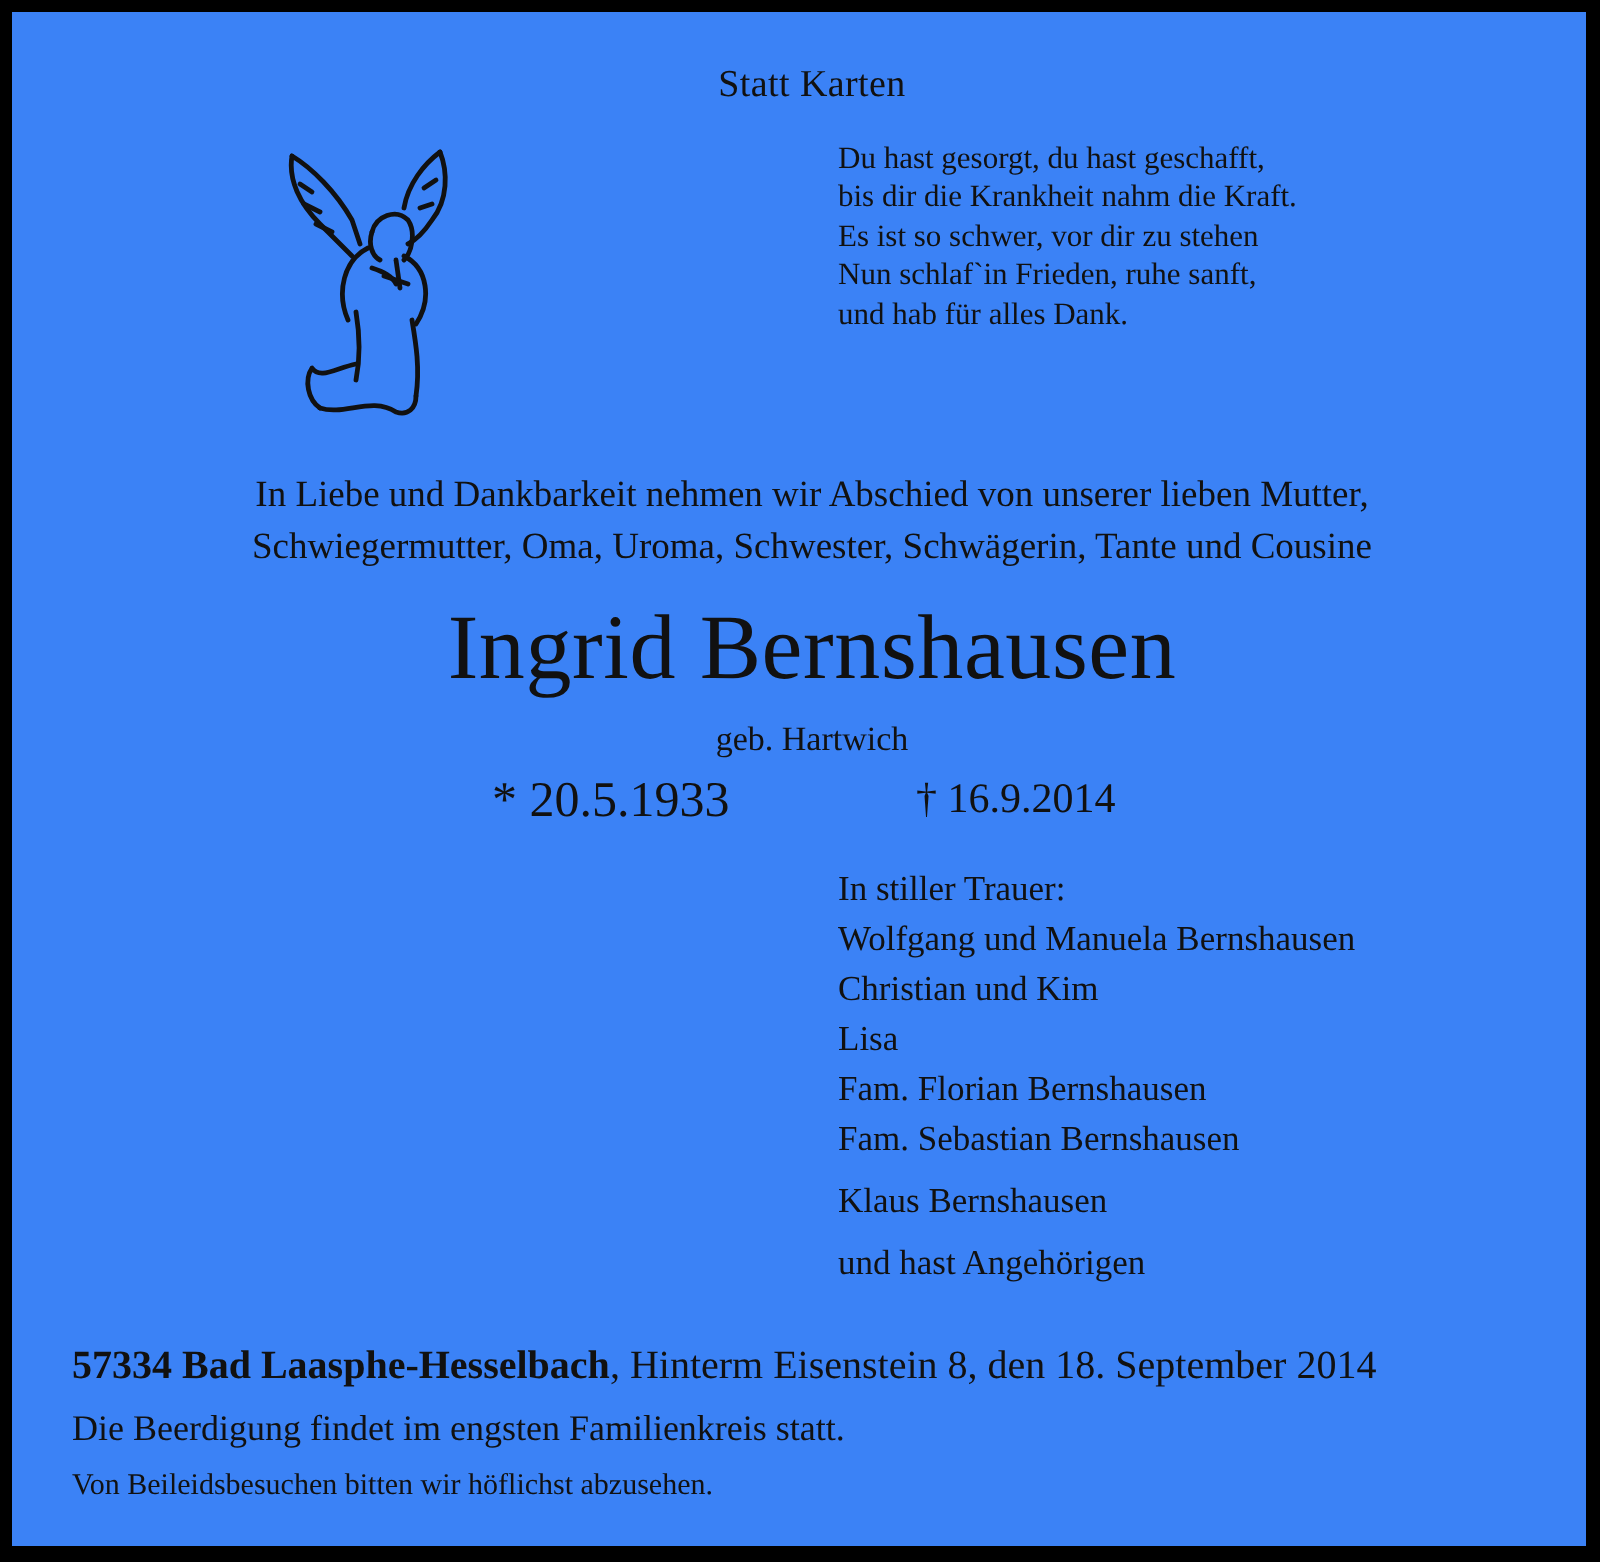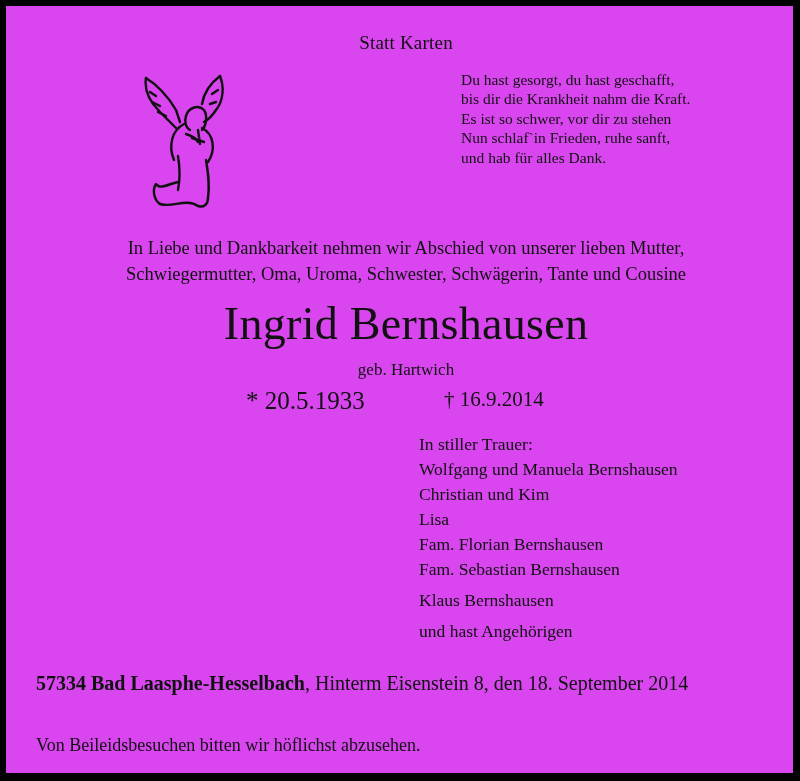--- a/index.html
+++ b/index.html
@@ -19,40 +19,40 @@
       position: absolute;
       left: 0;
       top: 0;
       width: 800px;
       height: 781px;
       box-sizing: border-box;
       border-top: 6px solid #000;
       border-left: 6px solid #000;
       border-right: 7px solid #000;
       border-bottom: 8px solid #000;
-      background: #d946ef;
+      background: #3b82f6;
     }
     .abs { position: absolute; white-space: nowrap; }
 
     .header-title {
       left: 0; width: 800px; top: 26px;
       text-align: center;
       font-size: 19px;
       letter-spacing: 0.2px;
     }
     .angel {
       left: 136px; top: 66px;
       width: 90px; height: 140px;
     }
     .poem {
       left: 413px; top: 64px;
       font-size: 15.5px;
       line-height: 19.4px;
     }
-    .poem div { white-space: nowrap; margin-left: 42px; }
+    .poem div { white-space: nowrap; }
 
     .intro {
       left: 0; width: 800px; top: 229px;
       text-align: center;
       font-size: 18.5px;
       line-height: 26px;
     }
     .intro div { white-space: nowrap; }
 
     .name {
@@ -65,42 +65,42 @@
     .maiden {
       left: 0; width: 800px; top: 354px;
       text-align: center;
       font-size: 17px;
     }
     .birth {
       left: 240px; top: 381px;
       font-size: 25px;
     }
     .death {
-      left: 438px; top: 381px;
+      left: 452px; top: 381px;
       font-size: 21px;
     }
 
     .mourners {
       left: 413px; top: 428px;
       font-size: 17.5px;
     }
     .mourners .line { position: absolute; left: 0; white-space: nowrap; }
 
     .footer-line1 {
       left: 30px; top: 666px;
       font-size: 20px;
     }
     .footer-line1 b { font-weight: bold; }
     .footer-line2 {
       left: 30px; top: 698px;
       font-size: 18px;
     }
     .footer-line3 {
       left: 30px; top: 729px;
-      font-size: 18px;
+      font-size: 15px;
     }
   </style>
 </head>
 <body>
 
 <div class="frame">
 
   <div class="abs header-title">Statt Karten</div>
 
   <div class="abs angel">
@@ -158,15 +158,16 @@
     <div class="line" style="top:75px">Lisa</div>
     <div class="line" style="top:100px">Fam. Florian Bernshausen</div>
     <div class="line" style="top:125px">Fam. Sebastian Bernshausen</div>
     <div class="line" style="top:156px">Klaus Bernshausen</div>
     <div class="line" style="top:187px">und hast Angehörigen</div>
   </div>
 
   <div class="abs footer-line1">
     <b>57334 Bad Laasphe-Hesselbach</b><span>, Hinterm Eisenstein 8, den 18. September 2014</span>
   </div>
+  <div class="abs footer-line2">Die Beerdigung findet im engsten Familienkreis statt.</div>
   <div class="abs footer-line3">Von Beileidsbesuchen bitten wir höflichst abzusehen.</div>
 
 </div>
 
 </body></html>

